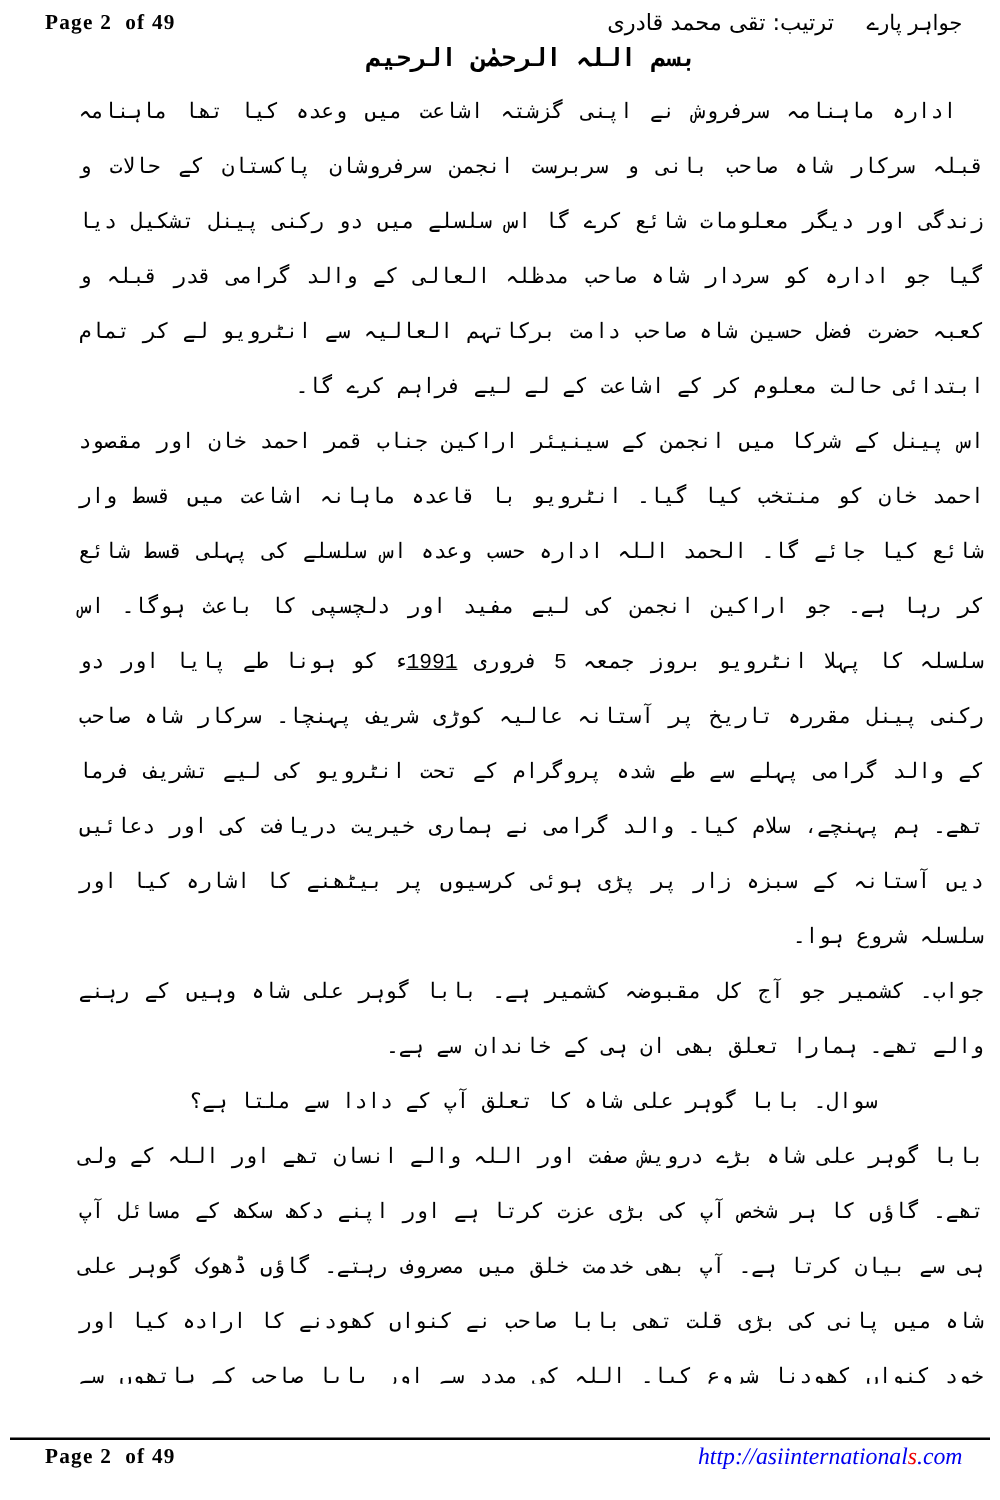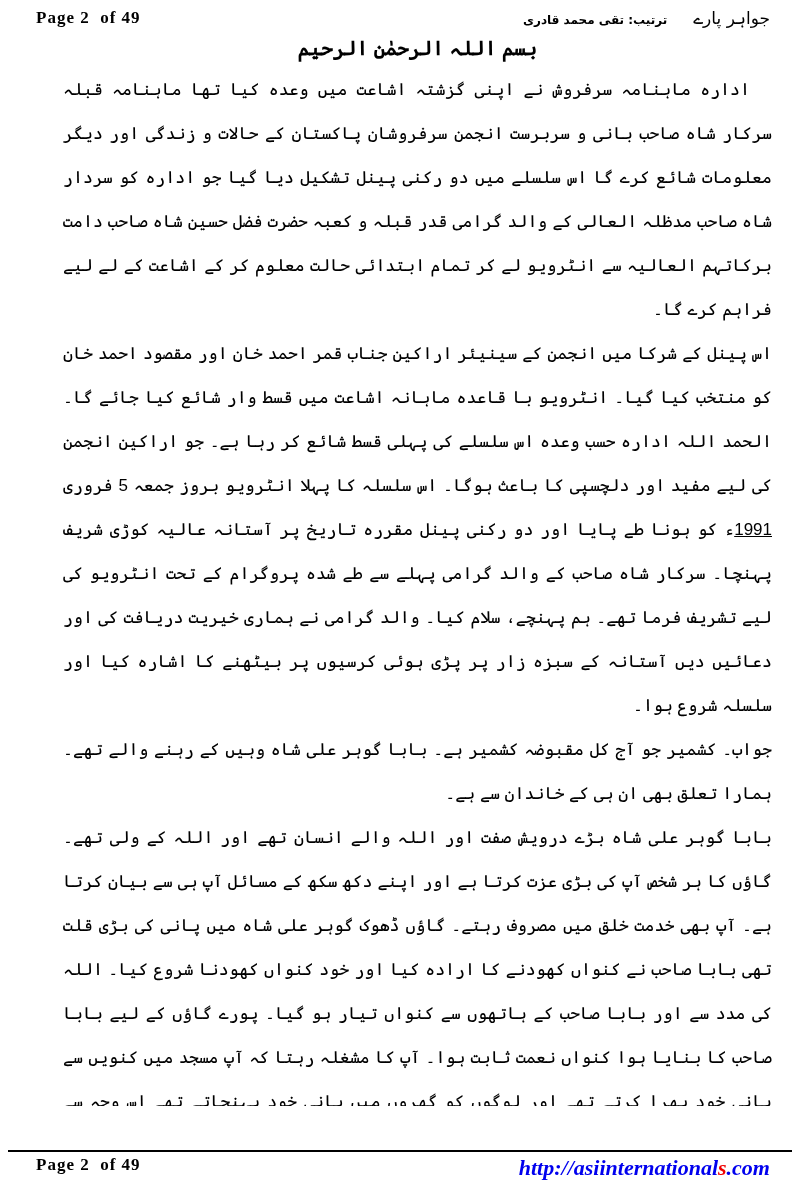--- a/index.html
+++ b/index.html
@@ -15,47 +15,47 @@
   }
   .page-num{
     font-family:"Liberation Serif", serif;font-weight:bold;font-size:17px;
     letter-spacing:1px;white-space:pre;
   }
   .titlebox{
     direction:rtl;display:flex;align-items:baseline;gap:26px;
     font-family:"DejaVu Sans", sans-serif;
   }
   .book-title{font-size:17px;font-weight:normal;}
-  .compiler{font-size:12px;font-weight:bold;}
+  .compiler{font-size:18px;font-weight:normal;}
   
   .doc{
     direction:rtl;text-align:justify;
-    font-family:Liberation Sans, sans-serif;
+    font-family:Liberation Mono, monospace;
     font-size:17px;line-height:44px;
-    padding:0 28px 0 34px;
+    padding:0 13px 0 34px;
     height:1078px;overflow:hidden;margin-left:29px;
   }
   .bismillah{
     text-align:center;font-size:20px;font-weight:bold;
     margin:6px 0 2px 0;line-height:40px;
   }
   .doc p{margin:0;}
   .first-indent{text-indent:22px;}
   .q-line{text-indent:85px;text-align:right;}
   .u{text-decoration:underline;}
   
   .footer{
     position:absolute;left:8px;right:8px;top:1150px;
     border-top:2px solid #000;
     display:flex;justify-content:space-between;align-items:flex-start;
     padding:3px 22px 0 28px;
   }
   .site-url{
-    font-family:"Liberation Serif", serif;font-weight:bold;font-style:italic;
-    font-size:22px;color:#0000ee;text-decoration:none;
+    font-family:"Liberation Serif", serif;font-weight:normal;font-style:italic;
+    font-size:19px;color:#0000ee;text-decoration:none;
   }
   .site-url .red-s{color:#ee0000;font-style:italic;}
 </style>
 </head>
 <body>
 
 <div class="page">
 
   <div class="topbar">
     <span class="page-num">Page 2  of 49</span>
@@ -68,20 +68,21 @@
   <div class="doc">
     <p class="bismillah">بسم اللہ الرحمٰن الرحیم</p>
 
     <p class="first-indent">ادارہ ماہنامہ سرفروش نے اپنی گزشتہ اشاعت میں وعدہ کیا تھا ماہنامہ قبلہ سرکار شاہ صاحب بانی و سربرست انجمن سرفروشان پاکستان کے حالات و زندگی اور دیگر معلومات شائع کرے گا اس سلسلے میں دو رکنی پینل تشکیل دیا گیا جو ادارہ کو سردار شاہ صاحب مدظلہ العالی کے والد گرامی قدر قبلہ و کعبہ حضرت فضل حسین شاہ صاحب دامت برکاتہم العالیہ سے انٹرویو لے کر تمام ابتدائی حالت معلوم کر کے اشاعت کے لے لیے فراہم کرے گا۔</p>
 
     <p><span>اس پینل کے شرکا میں انجمن کے سینیئر اراکین جناب قمر احمد خان اور مقصود احمد خان کو منتخب کیا گیا۔ انٹرویو با قاعدہ ماہانہ اشاعت میں قسط وار شائع کیا جائے گا۔ الحمد اللہ ادارہ حسب وعدہ اس سلسلے کی پہلی قسط شائع کر رہا ہے۔ جو اراکین انجمن کی لیے مفید اور دلچسپی کا باعث ہوگا۔ اس سلسلہ کا پہلا انٹرویو بروز جمعہ 5 فروری </span><span class="u">1991</span><span>ء کو ہونا طے پایا اور دو رکنی پینل مقررہ تاریخ پر آستانہ عالیہ کوڑی شریف پہنچا۔ سرکار شاہ صاحب کے والد گرامی پہلے سے طے شدہ پروگرام کے تحت انٹرویو کی لیے تشریف فرما تھے۔ ہم پہنچے، سلام کیا۔ والد گرامی نے ہماری خیریت دریافت کی اور دعائیں دیں آستانہ کے سبزہ زار پر پڑی ہوئی کرسیوں پر بیٹھنے کا اشارہ کیا اور سلسلہ شروع ہوا۔</span></p>
 
 
     <p>جواب۔ کشمیر جو آج کل مقبوضہ کشمیر ہے۔ بابا گوہر علی شاہ وہیں کے رہنے والے تھے۔ ہمارا تعلق بھی ان ہی کے خاندان سے ہے۔</p>
 
+    <p class="q-line">سوال۔ بابا گوہر علی شاہ کا تعلق آپ کے دادا سے ملتا ہے؟</p>
 
 
     <p>بابا گوہر علی شاہ بڑے درویش صفت اور اللہ والے انسان تھے اور اللہ کے ولی تھے۔ گاؤں کا ہر شخص آپ کی بڑی عزت کرتا ہے اور اپنے دکھ سکھ کے مسائل آپ ہی سے بیان کرتا ہے۔ آپ بھی خدمت خلق میں مصروف رہتے۔ گاؤں ڈھوک گوہر علی شاہ میں پانی کی بڑی قلت تھی بابا صاحب نے کنواں کھودنے کا ارادہ کیا اور خود کنواں کھودنا شروع کیا۔ اللہ کی مدد سے اور بابا صاحب کے ہاتھوں سے کنواں تیار ہو گیا۔ پورے گاؤں کے لیے بابا صاحب کا بنایا ہوا کنواں نعمت ثابت ہوا۔ آپ کا مشغلہ رہتا کہ آپ مسجد میں کنویں سے پانی خود بھرا کرتے تھے اور لوگوں کو گھروں میں پانی خود پہنچاتے تھے اس وجہ سے گاؤں ہر بچہ بوڑھا آپ سے بڑی محبت اور احترام سے پیش آتے تھے۔</p>
 
   </div>
 
   <div class="footer">
     <span class="page-num">Page 2  of 49</span>
     <a href="#" class="site-url"><span>http://asiinternational</span><span class="red-s">s</span><span>.com</span></a>
   </div>

